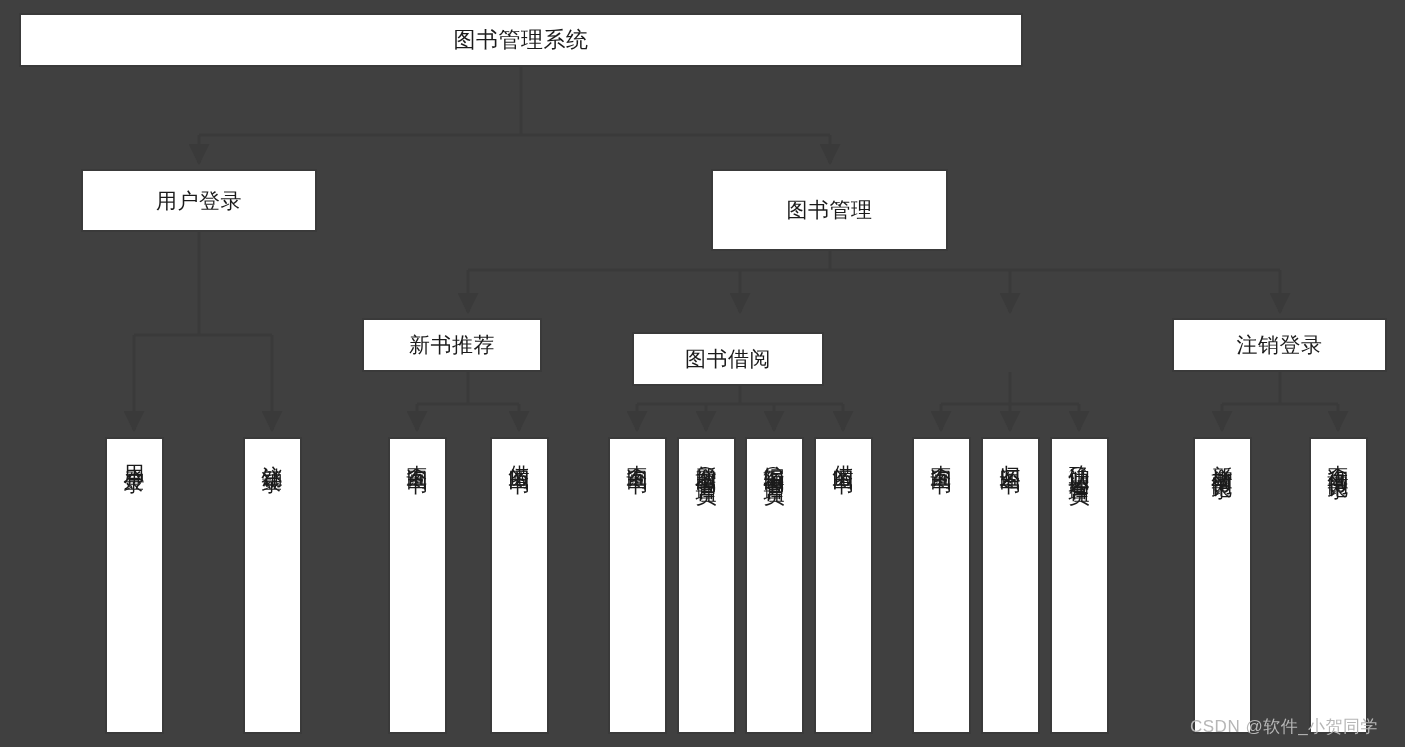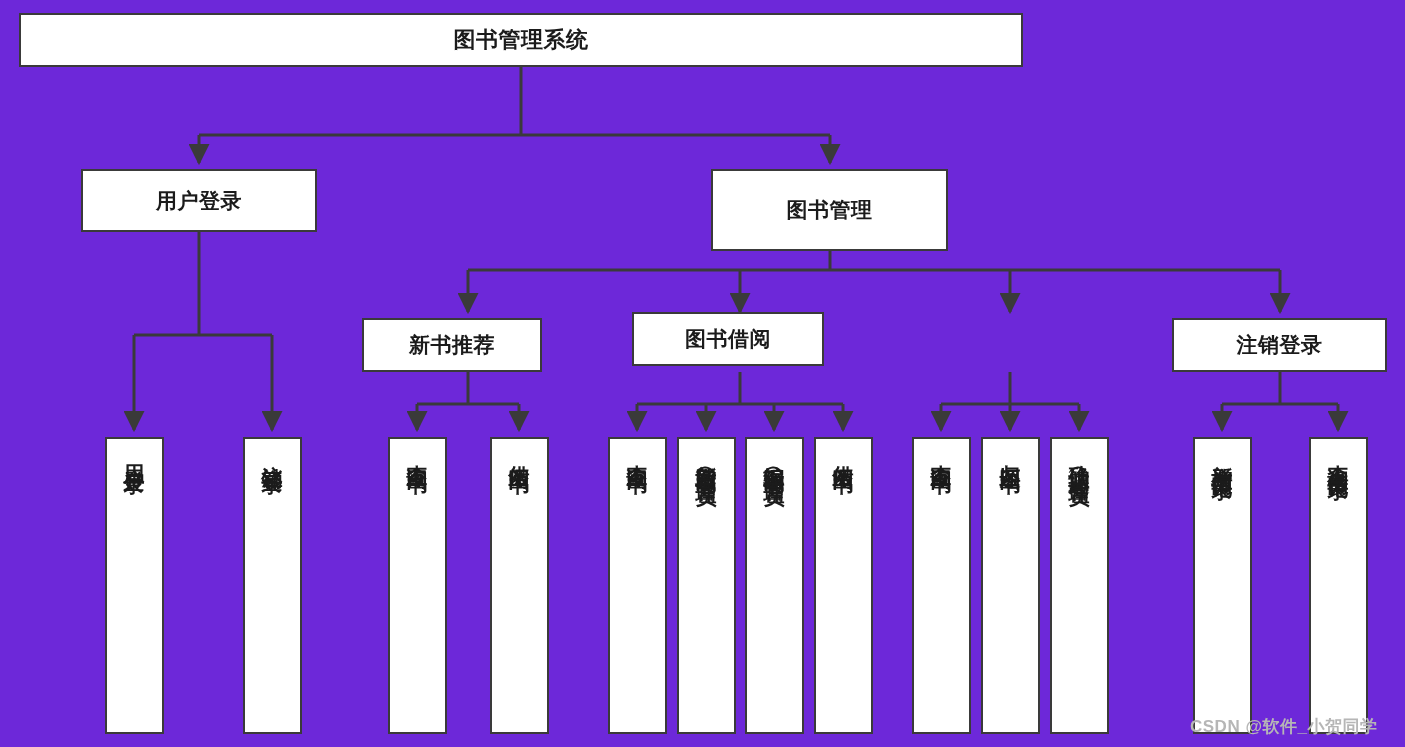--- a/index.html
+++ b/index.html
@@ -8,23 +8,22 @@
     padding: 0;
     background: #ffffff;
   }
   body {
     font-family: "Liberation Sans", "DejaVu Sans", sans-serif;
   }
   #diagram-root {
     position: relative;
     width: 1405px;
     height: 747px;
-    background: #6d28d9;
+    background: #404040;
     overflow: hidden;
-    font-weight: bold;
   }
   #edge-layer {
     position: absolute;
     left: 0;
     top: 0;
     width: 1405px;
     height: 747px;
   }
   .node {
     position: absolute;
@@ -132,21 +131,21 @@
   <div class="node" style="left:81px; top:169px; width:236px; height:63px;">
     <span class="node-label">用户登录</span>
   </div>
   <div class="node" style="left:711px; top:169px; width:237px; height:82px;">
     <span class="node-label">图书管理</span>
   </div>
 
   <div class="node" style="left:362px; top:318px; width:180px; height:54px;">
     <span class="node-label">新书推荐</span>
   </div>
-  <div class="node" style="left:632px; top:312px; width:192px; height:54px;">
+  <div class="node" style="left:632px; top:332px; width:192px; height:54px;">
     <span class="node-label">图书借阅</span>
   </div>
   <div class="node" style="left:1172px; top:318px; width:215px; height:54px;">
     <span class="node-label">注销登录</span>
   </div>
 
   <div class="node leaf" style="left:105px; top:437px; width:59px; height:297px;">
     <span class="node-label">用户登录</span>
   </div>
   <div class="node leaf" style="left:243px; top:437px; width:59px; height:297px;">

